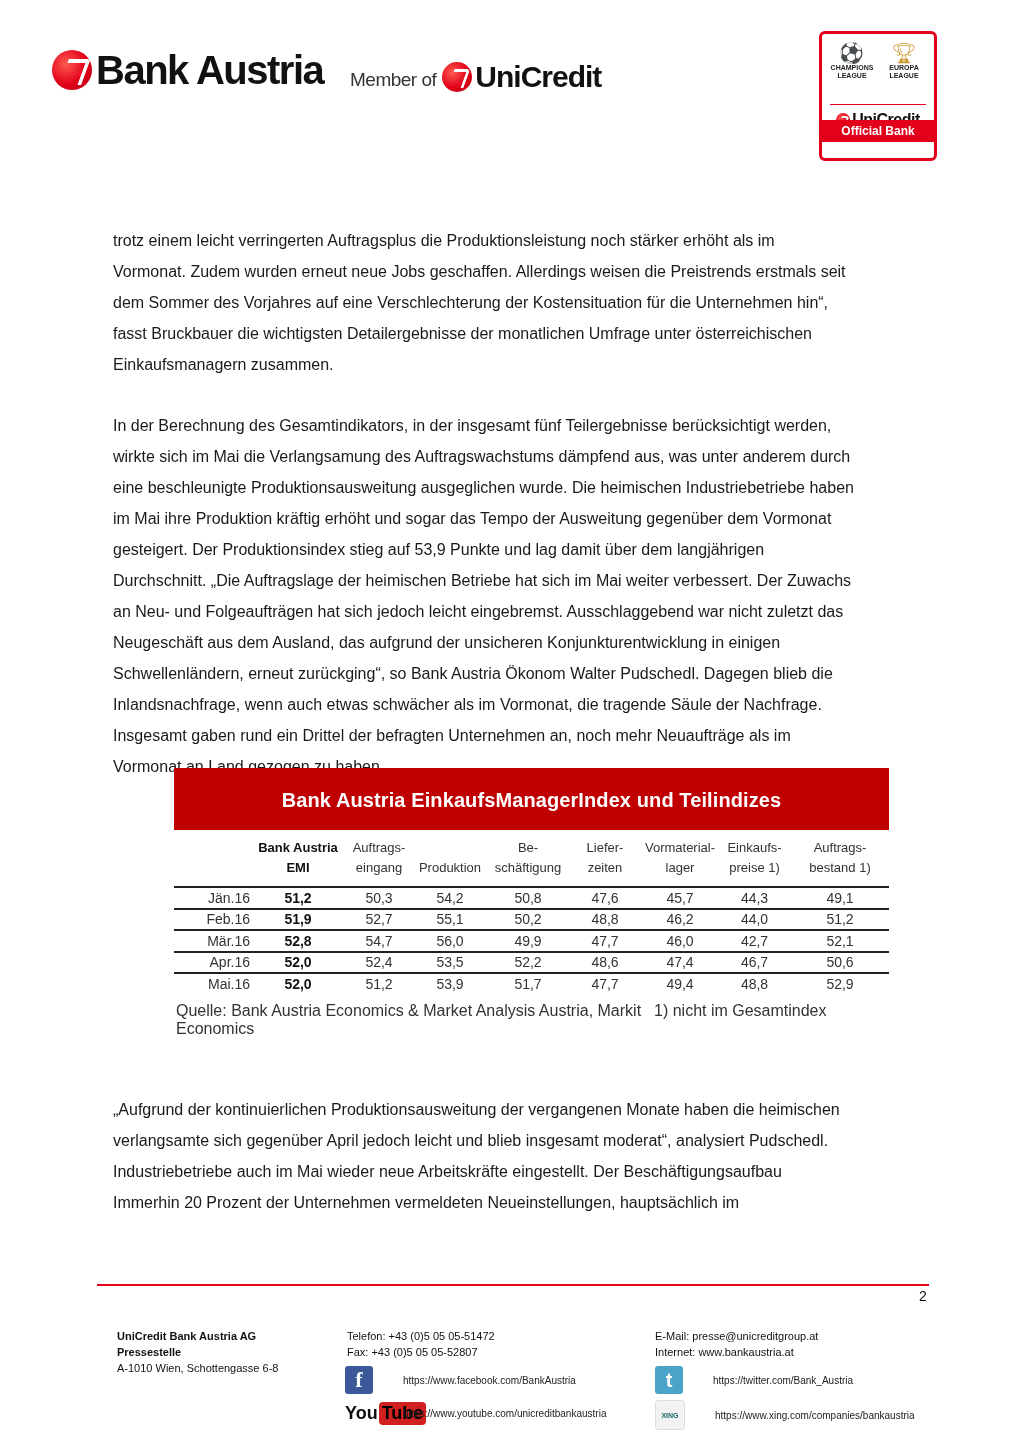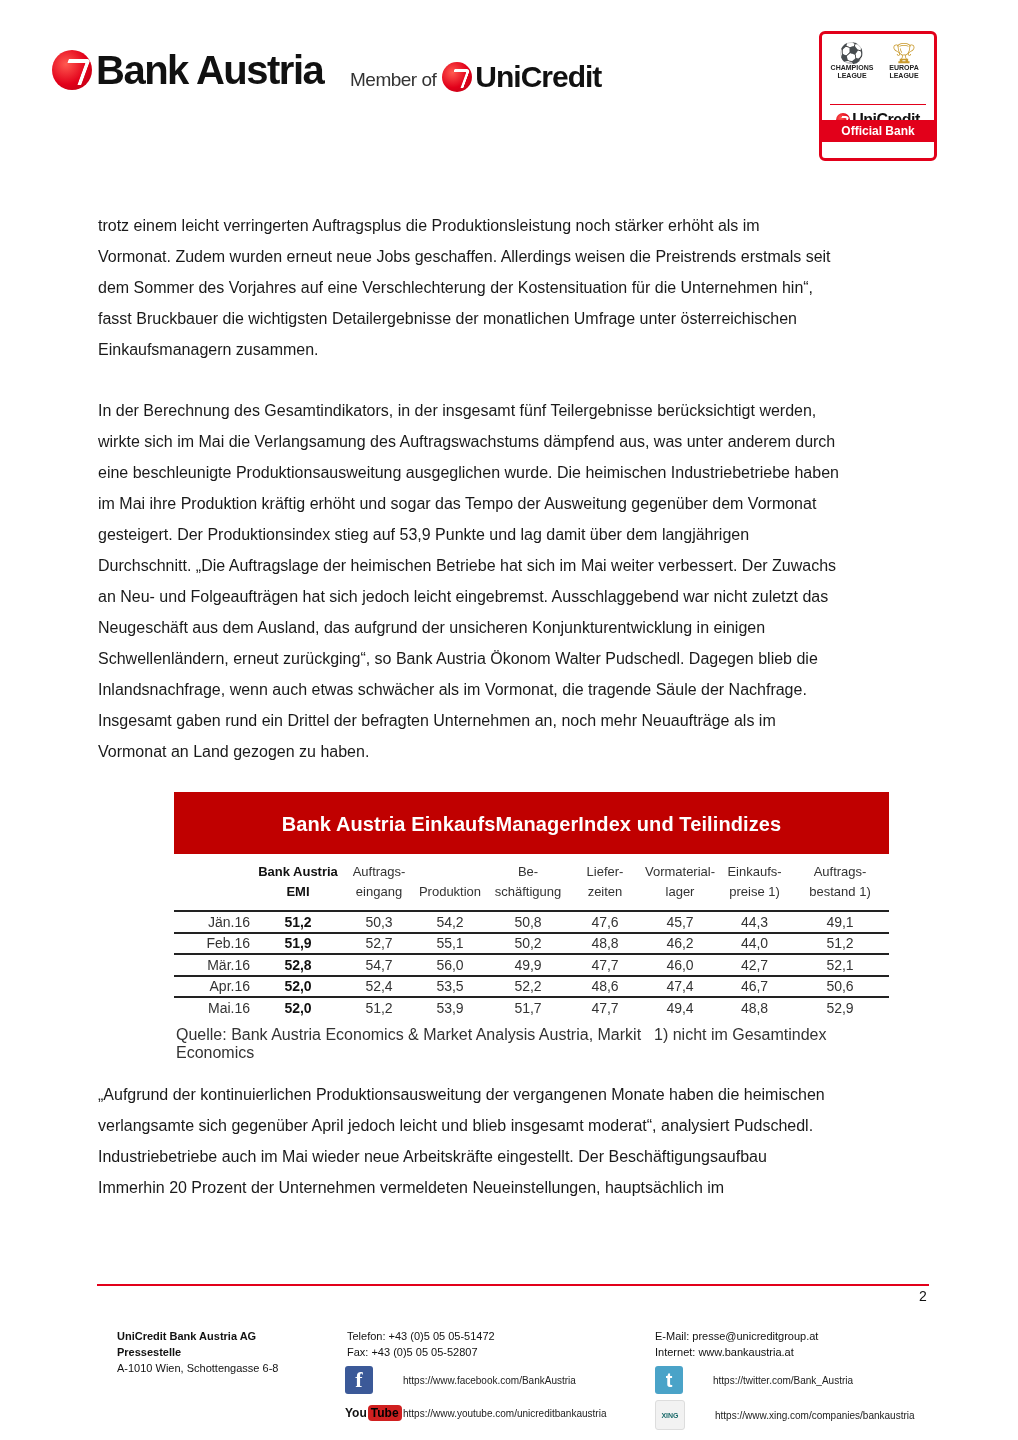--- a/index.html
+++ b/index.html
@@ -21,25 +21,25 @@
   .badge-league { display: flex; flex-direction: column; align-items: center; width: 50px; }
   .badge-league-icon { font-size: 20px; line-height: 22px; color: #333; }
   .badge-league-name { font-size: 7px; font-weight: bold; color: #222; line-height: 8px; text-align: center; }
   .badge-sep { height: 1px; background: #e2001a; margin: 6px 8px 4px 8px; }
   .badge-uc { display: flex; align-items: center; justify-content: center; font-weight: bold; font-size: 16px; color: #111; letter-spacing: -0.5px; height: 22px; }
   .badge-uc .logo-ball { width: 14px; height: 14px; margin-right: 2px; }
   .badge-uc .logo-ball::after { left: 4px; top: 3px; width: 6px; height: 8px; border-top-width: 2px; border-right-width: 2px; }
   .badge-bottom { position: absolute; left: 0; right: 0; bottom: 16px; height: 22px; background: #e2001a; color: #fff; font-size: 12px; font-weight: bold; text-align: center; line-height: 22px; }
 
   
-  .para { position: absolute; left: 97px; width: 800px; font-family: "Liberation Sans", sans-serif; font-size: 16px; line-height: 31px; color: #1a1a1a; margin: 1px; }
+  .para { position: absolute; left: 97px; width: 800px; font-family: "Liberation Sans", sans-serif; font-size: 16px; line-height: 31px; color: #1a1a1a; margin: 16px; }
   .para span { display: block; white-space: nowrap; }
 
   
-  .emi-table-wrap { position: absolute; left: 174px; top: 792px; width: 715px; }
+  .emi-table-wrap { position: absolute; left: 174px; top: 768px; width: 715px; }
   .emi-title { background: #c00000; height: 62px; color: #fff; font-weight: bold; font-size: 20px; text-align: center; line-height: 64px; letter-spacing: 0.1px; }
   .emi-head { display: grid; grid-template-columns: 76px 96px 66px 76px 80px 74px 76px 73px 98px; height: 56px; align-items: center; font-size: 13px; color: #333; }
   .emi-head .h { text-align: center; line-height: 20px; }
   .emi-head .h.bold { font-weight: bold; color: #111; }
   .emi-row { display: grid; grid-template-columns: 76px 96px 66px 76px 80px 74px 76px 73px 98px; height: 19.5px; align-items: center; font-size: 14px; color: #333; border-top: 2px solid #222; }
   .emi-row:last-of-type { border-bottom: 2px solid #222; }
   .emi-row .c { text-align: center; }
   .emi-row .month { text-align: right; padding-right: 0; }
   .emi-row .emi { font-weight: bold; color: #111; }
   .emi-source { display: flex; font-size: 16px; color: #333; margin-top: 8px; }
@@ -47,21 +47,21 @@
 
   
   .footer-line { position: absolute; left: 97px; top: 1284px; width: 832px; height: 2px; background: #e2001a; }
   .page-num { position: absolute; left: 919px; top: 1288px; font-size: 14px; color: #111; }
   .f-col { position: absolute; font-size: 11px; line-height: 16px; color: #111; }
   .f-col .b { font-weight: bold; }
   .social { position: absolute; display: flex; align-items: center; font-size: 10px; color: #222; }
   .s-icon { width: 28px; height: 28px; border-radius: 3px; display: flex; align-items: center; justify-content: center; color: #fff; font-weight: bold; margin-right: 30px; }
   .fb { background: #3b5998; font-size: 22px; font-family: "Liberation Serif", serif; }
   .tw { background: #4aa3c8; font-size: 20px; }
-  .yt { width: 50px; height: 24px; background: transparent; color: #111; font-size: 12px; margin-right: 8px; justify-content: flex-start; }
+  .yt { width: 50px; height: 24px; background: transparent; color: #111; font-size: 18px; margin-right: 8px; justify-content: flex-start; }
   .yt .tube { background: #d02020; color: #000000; border-radius: 4px; padding: 1px 3px; margin-left: 1px; }
   .xing { background: #f2f2f2; border: 1px solid #ddd; color: #1a6a6a; font-size: 7px; }
 </style>
 </head>
 <body>
 
 <div class="logo-ba">
   <div class="logo-ball"></div>
   <span class="logo-ba-text">Bank Austria</span>
 </div>

